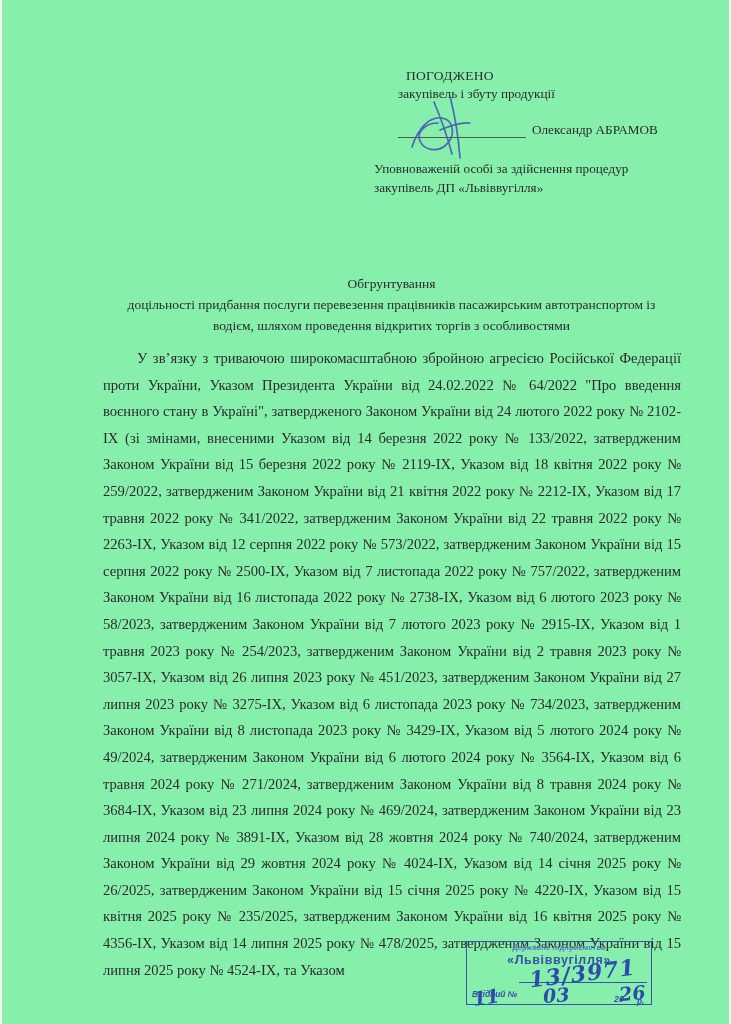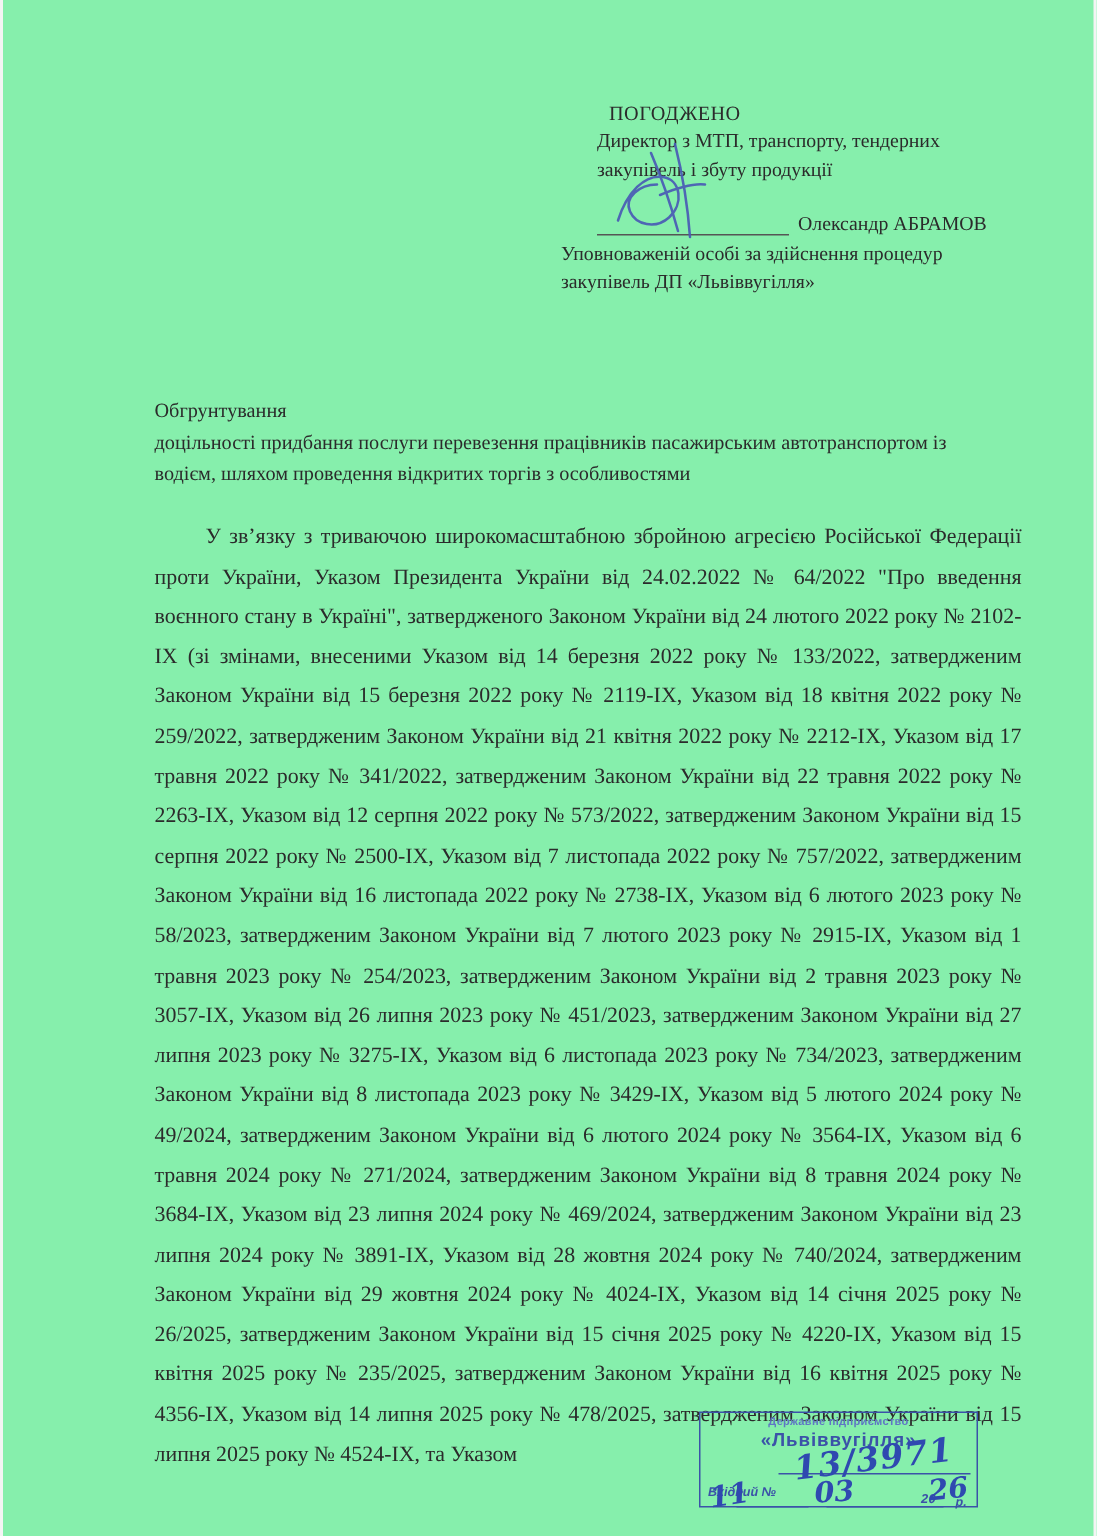--- a/index.html
+++ b/index.html
@@ -76,23 +76,23 @@
     top: 92px;
     width: 130px;
     height: 68px;
     pointer-events: none;
   }
 
   
   .doc-title {
     position: absolute;
     left: 103px;
-    top: 264px;
+    top: 274px;
     width: 577px;
-    text-align: left;
+    text-align: center;
   }
   .doc-title .t1 {
     font-size: 13.5px;
     line-height: 1.55;
   }
   .doc-title .t2,
   .doc-title .t3 {
     font-size: 13.5px;
     line-height: 1.55;
   }
@@ -256,21 +256,20 @@
 </head>
 <body>
 
 <div class="page">
 
   <div class="scan-edge-left"></div>
   <div class="scan-edge-right"></div>
 
   <div class="approval-block">
     <div class="approval-word">ПОГОДЖЕНО</div>
-    <div class="approval-role">Директор з МТП, транспорту, тендерних</div>
     <div class="approval-role">закупівель і збуту продукції</div>
     <div class="sign-row">
       <div class="sign-rule"></div>
       <div class="sign-name">Олександр АБРАМОВ</div>
     </div>
   </div>
 
   <svg class="signature-scribble" viewBox="0 0 130 68" xmlns="http://www.w3.org/2000/svg">
     <g fill="none" stroke="#4a5bb5" stroke-width="1.7" stroke-linecap="round" stroke-linejoin="round" opacity="0.92">
       <path d="M8 55 C 14 36, 26 24, 38 26 C 50 28, 52 44, 42 53 C 33 61, 20 58, 16 49 C 12 40, 22 31, 34 31"></path>

